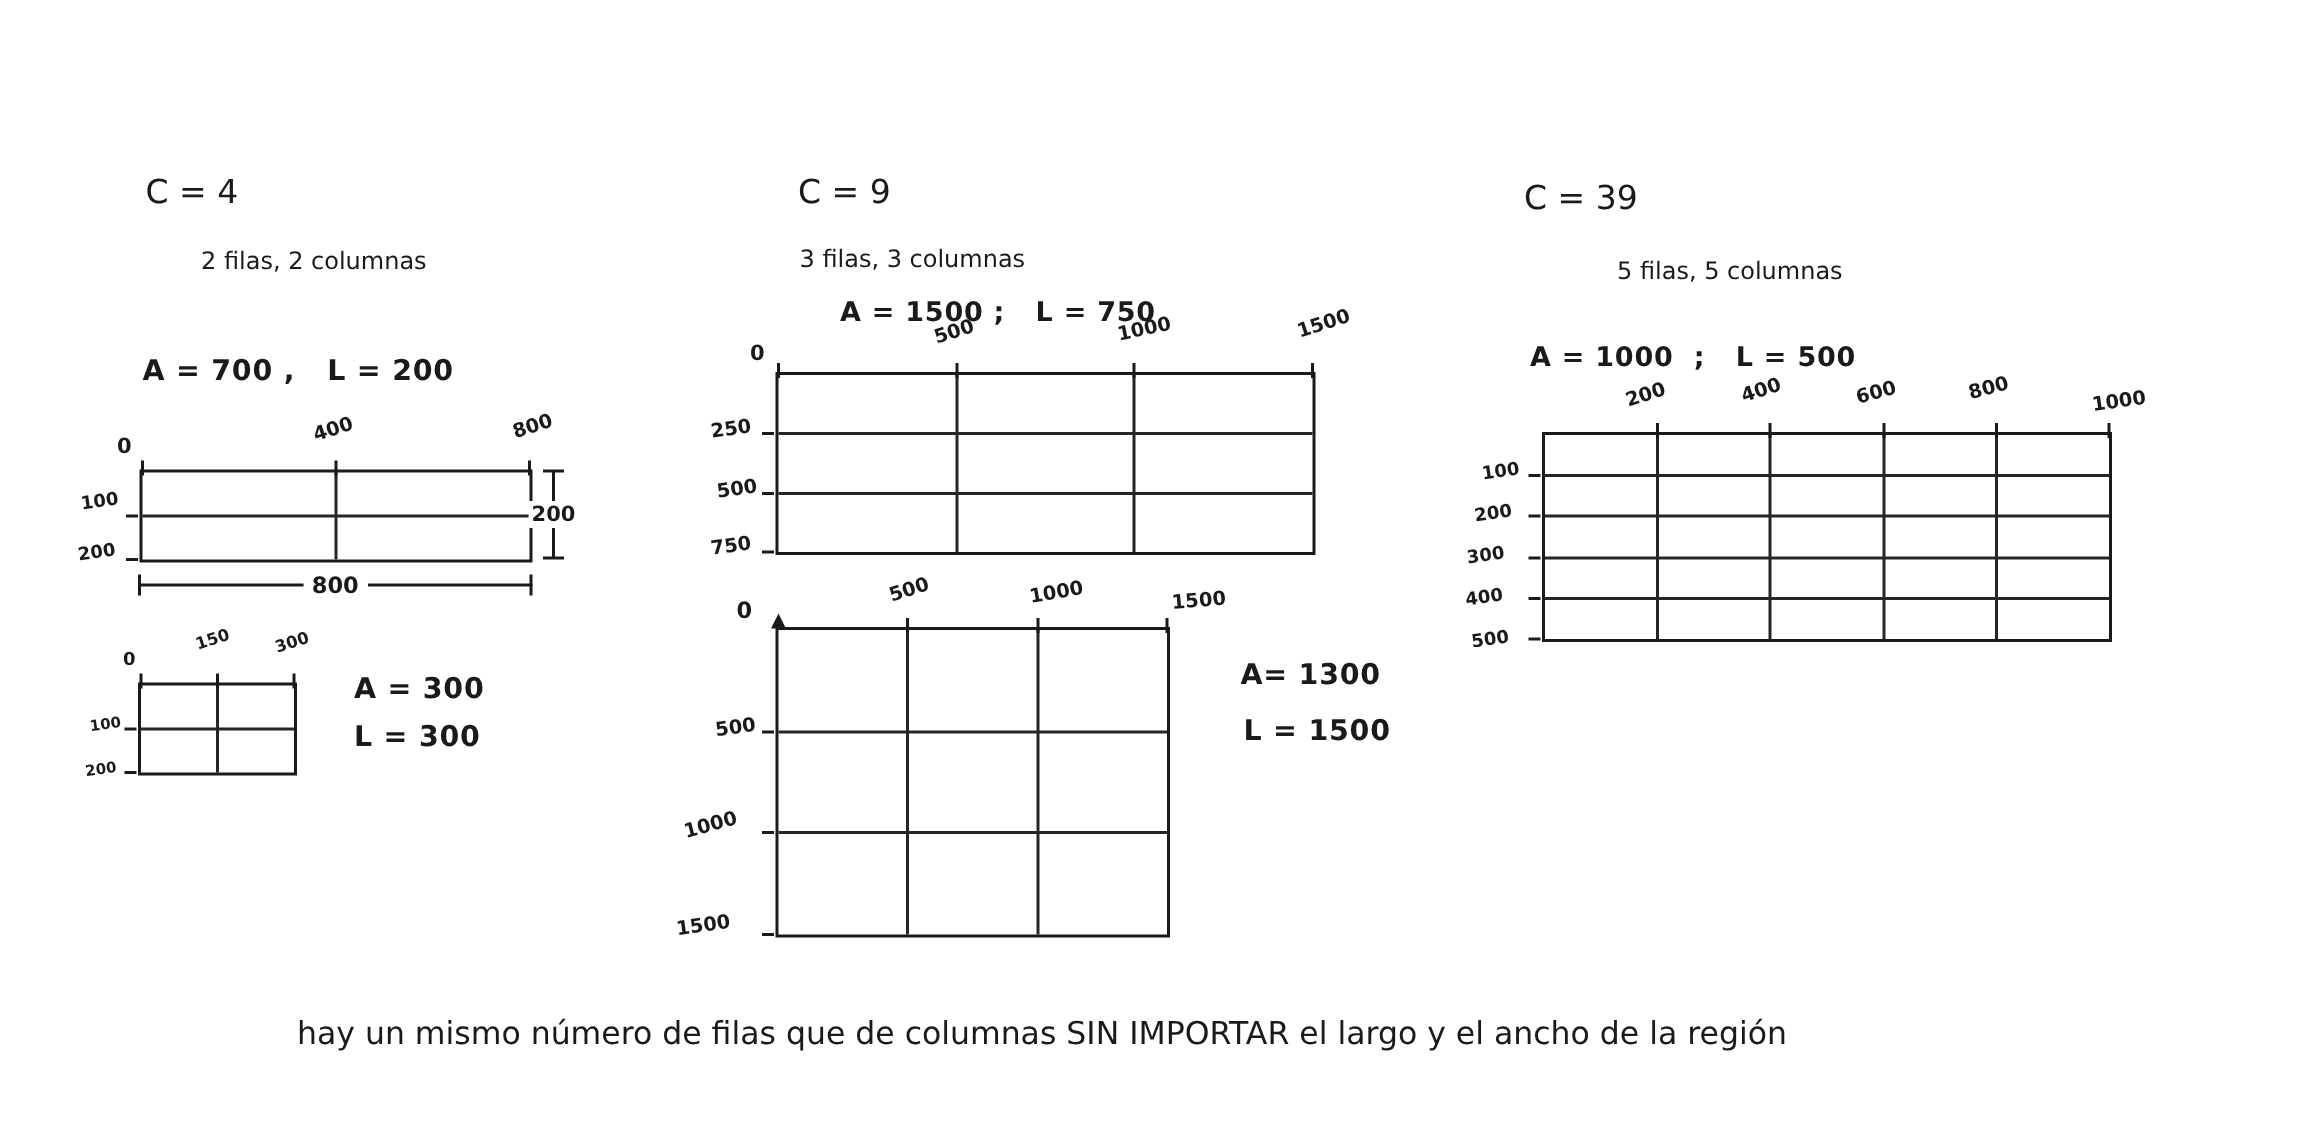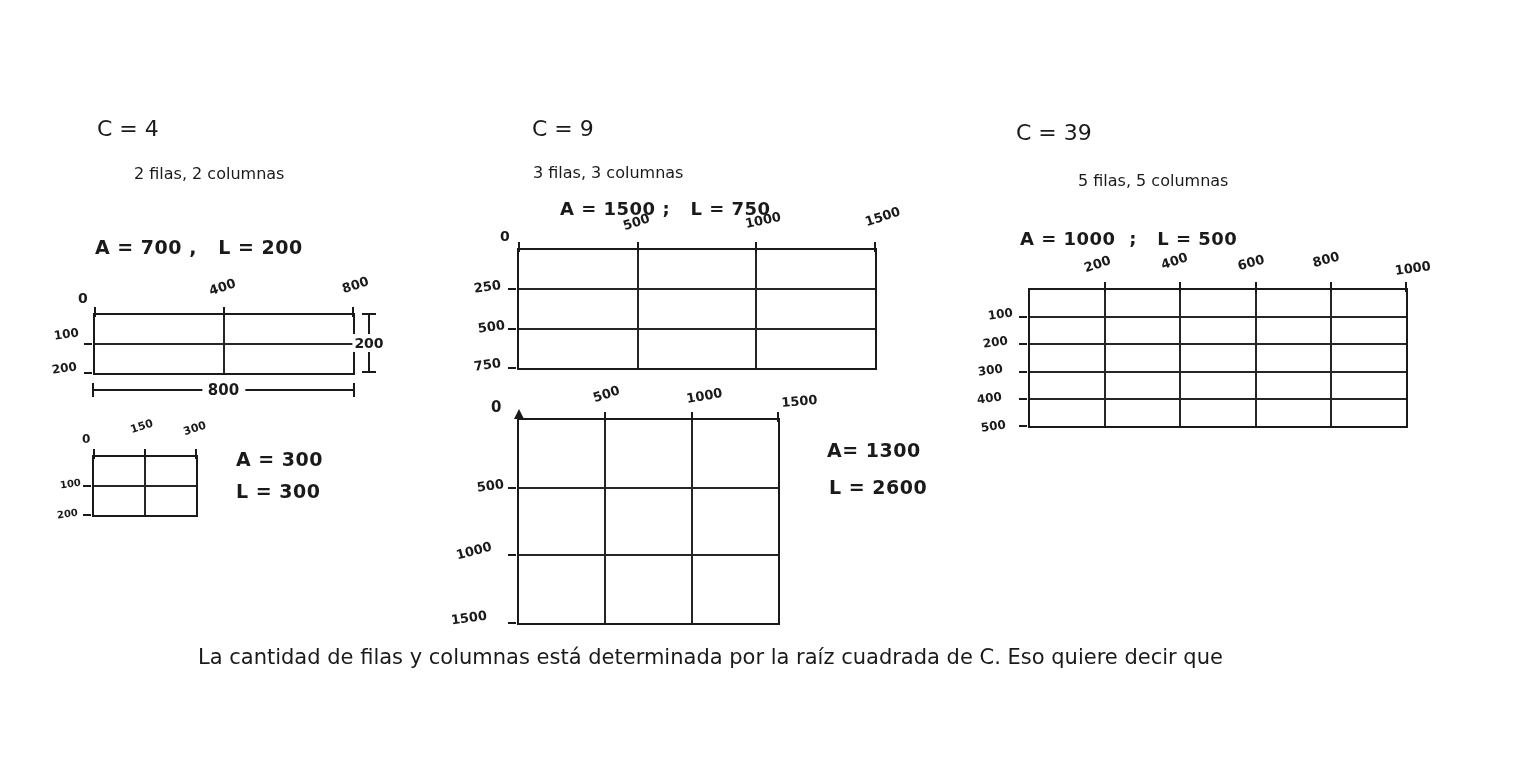--- a/index.html
+++ b/index.html
@@ -132,21 +132,21 @@
     <div class="tickh" style="top:100%"></div>
   </div>
   <span class="txt xlab0" style="left:491px;top:399px;font-size:15px">0</span>
   <span class="txt xlab" style="left:596px;top:391px;font-size:13px">500</span>
   <span class="txt xlab" style="left:688px;top:392px;font-size:13px;transform:rotate(-10deg)">1000</span>
   <span class="txt xlab" style="left:782px;top:396px;font-size:13px;transform:rotate(-5deg)">1500</span>
   <span class="txt ylab" style="left:477px;top:479px;font-size:13px">500</span>
   <span class="txt ylab" style="left:456px;top:544px;font-size:13px;transform:rotate(-15deg)">1000</span>
   <span class="txt ylab" style="left:451px;top:611px;font-size:13px">1500</span>
   <div class="txt params" style="left:827px;top:440px;font-size:19px">A= 1300</div>
-  <div class="txt params" style="left:829px;top:477px;font-size:19px">L = 2600</div>
+  <div class="txt params" style="left:829px;top:477px;font-size:19px">L = 1500</div>
 
   <div class="txt head" style="left:1016px;top:120px">C = 39</div>
   <div class="txt sub" style="left:1078px;top:172px">5 filas, 5 columnas</div>
   <div class="txt params" style="left:1020px;top:229px">A = 1000  ;   L = 500</div>
 
   <div class="gridbox" style="left:1028px;top:288px;width:380px;height:140px">
     <div class="vline" style="left:20%"></div>
     <div class="vline" style="left:40%"></div>
     <div class="vline" style="left:60%"></div>
     <div class="vline" style="left:80%"></div>
@@ -169,15 +169,15 @@
   <span class="txt xlab" style="left:1164px;top:258px;font-size:13px">400</span>
   <span class="txt xlab" style="left:1240px;top:259px;font-size:13px;transform:rotate(-15deg)">600</span>
   <span class="txt xlab" style="left:1315px;top:256px;font-size:13px;transform:rotate(-15deg)">800</span>
   <span class="txt xlab" style="left:1396px;top:264px;font-size:13px;transform:rotate(-8deg)">1000</span>
   <span class="txt ylab" style="left:988px;top:308px;font-size:12px">100</span>
   <span class="txt ylab" style="left:983px;top:336px;font-size:12px">200</span>
   <span class="txt ylab" style="left:978px;top:364px;font-size:12px">300</span>
   <span class="txt ylab" style="left:977px;top:392px;font-size:12px">400</span>
   <span class="txt ylab" style="left:981px;top:420px;font-size:12px">500</span>
 
-  <div class="txt footer" style="left:198px;top:645px">La cantidad de filas y columnas está determinada por la raíz cuadrada de C. Eso quiere decir que</div>
+  <div class="txt footer" style="left:198px;top:677px">hay un mismo número de filas que de columnas SIN IMPORTAR el largo y el ancho de la región</div>
 
 </div>
 
 </body></html>

